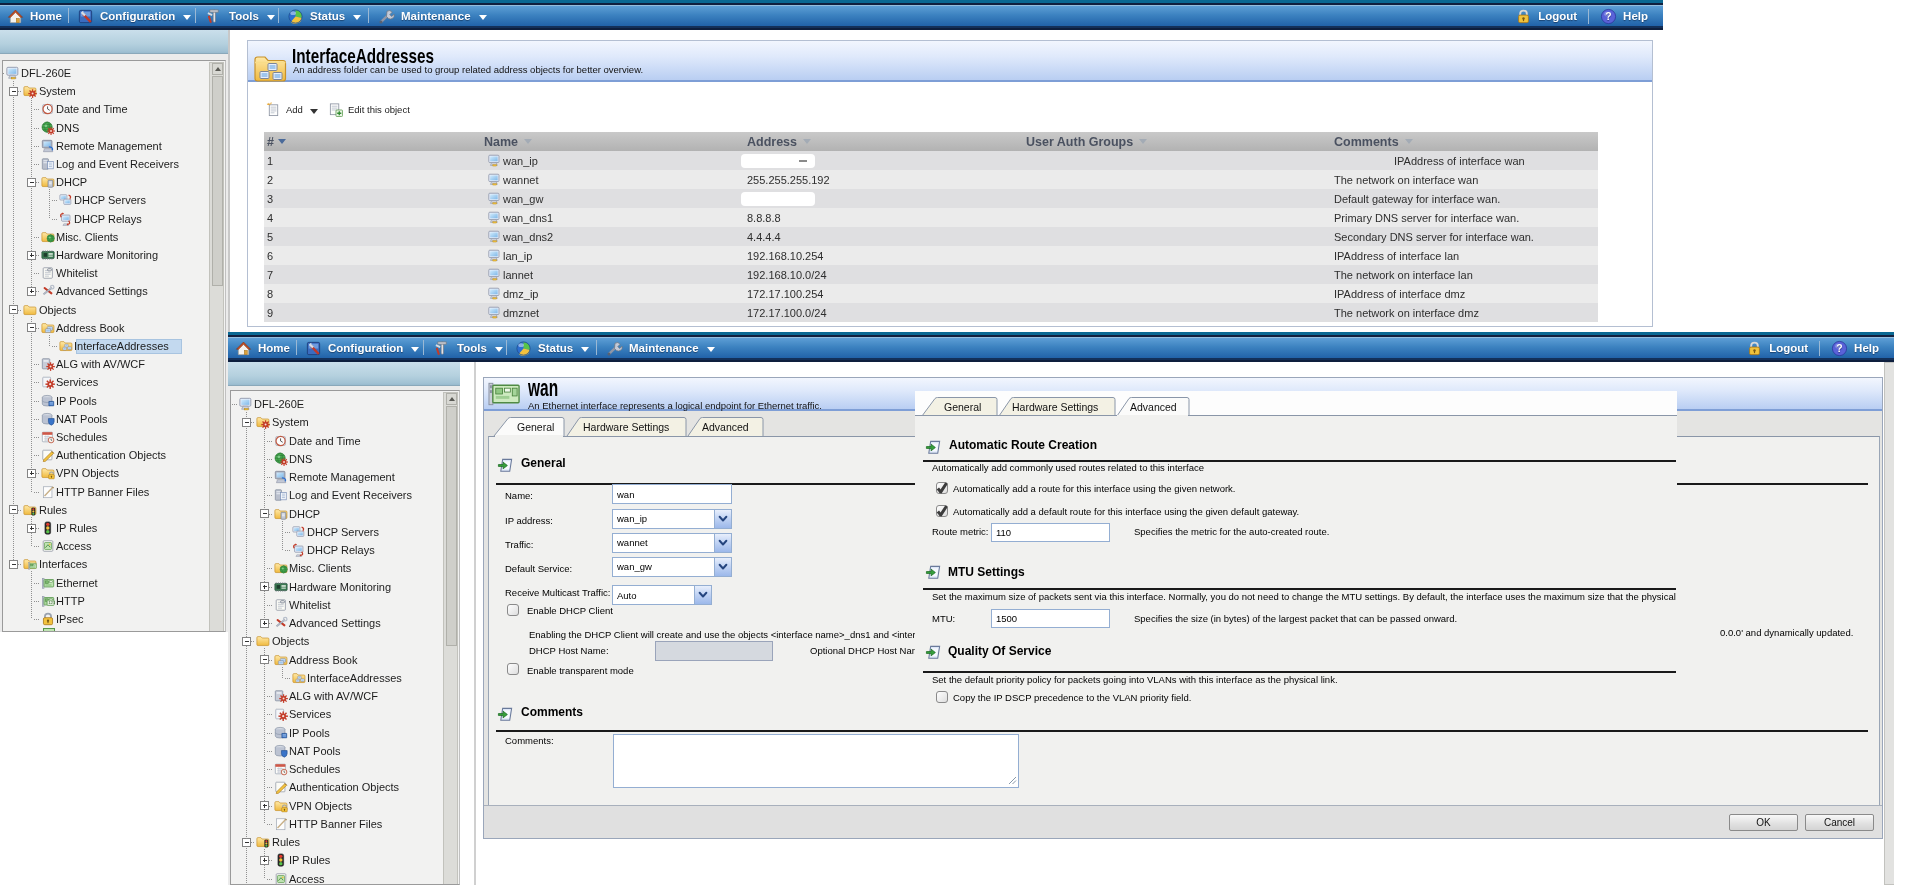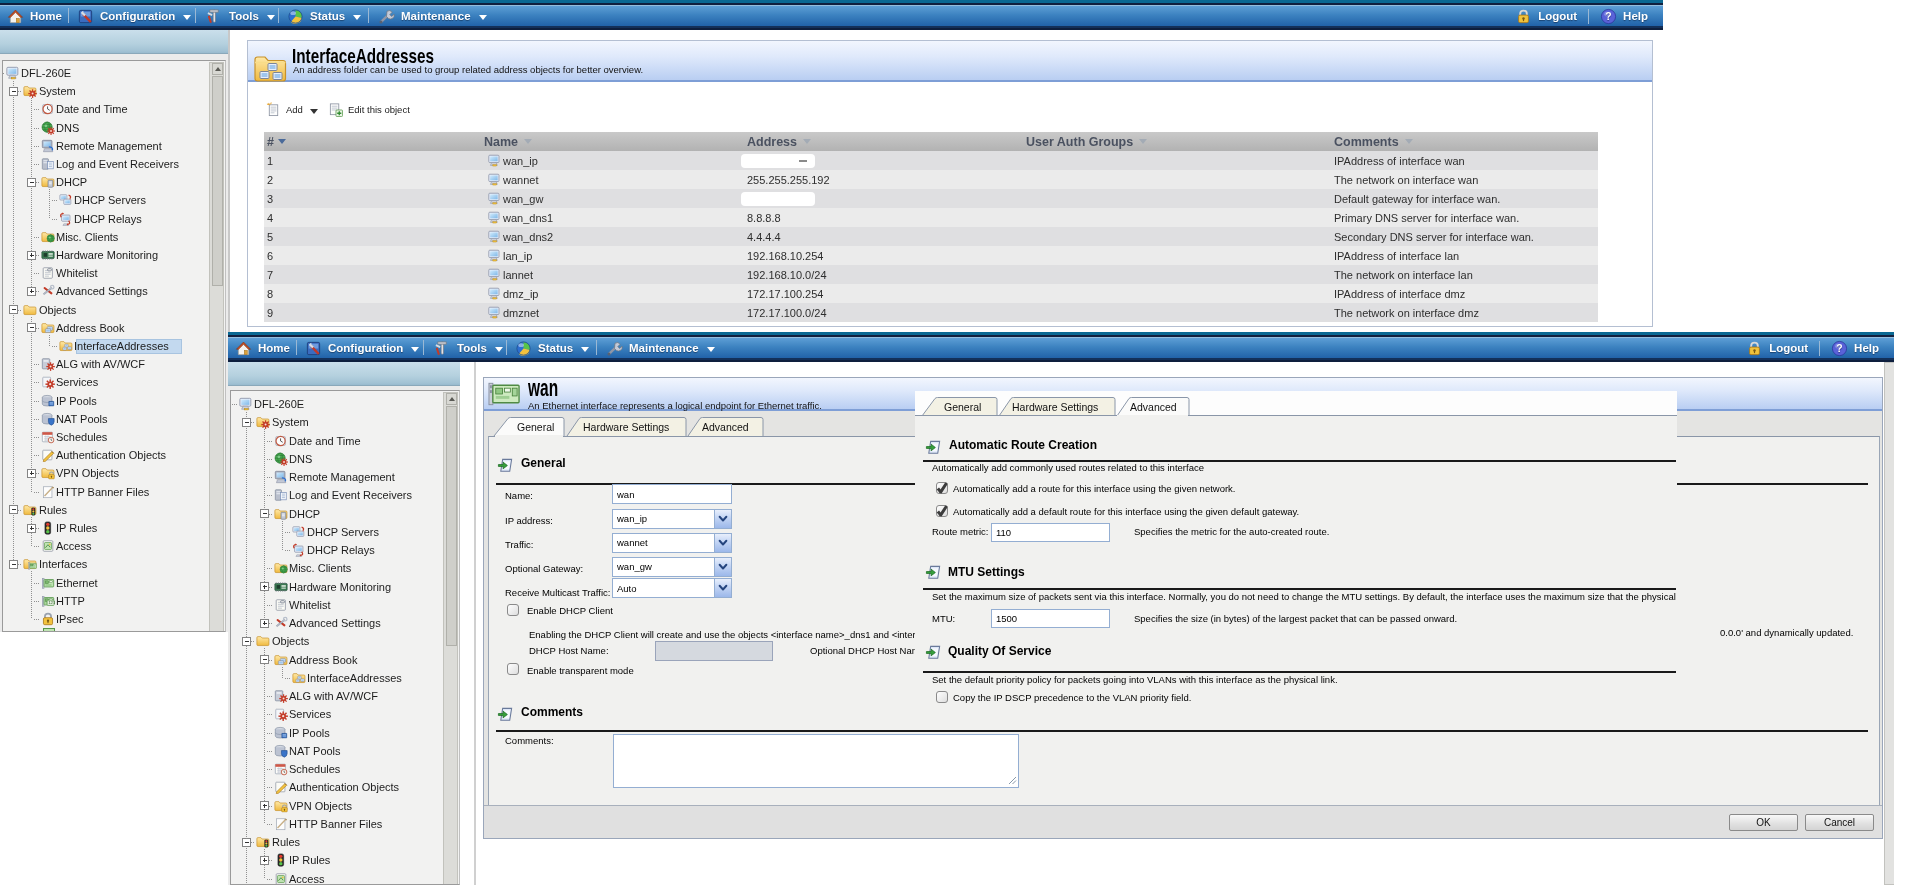--- a/index.html
+++ b/index.html
@@ -624,21 +624,21 @@
           <span class="tc" style="left:1070px">Comments<span class="sa"></span></span>
         </div>
 <div class="trw odd" style="top:19px">
           <span class="tc" style="left:3px">1</span>
           <svg class="a" style="left:224px;top:3px;width:13px;height:13px">
             <use href="#i-pc"></use>
           </svg>
           <span class="tc" style="left:239px">wan_ip</span>
           <div class="redact" style="left:477px;top:2.5px;width:74px;height:14px"></div>
           <div class="a" style="left:535px;top:9px;width:8px;height:2px;background:#8a8a8a"></div>
-          <span class="tc" style="left:1070px">IPAddress of interface wan</span>
+          <span class="tc" style="left:1130px">IPAddress of interface wan</span>
         </div>
 <div class="trw even" style="top:38px">
           <span class="tc" style="left:3px">2</span>
           <svg class="a" style="left:224px;top:3px;width:13px;height:13px">
             <use href="#i-pc"></use>
           </svg>
           <span class="tc" style="left:239px">wannet</span>
           <span class="tc" style="left:483px">255.255.255.192</span>
           <span class="tc" style="left:1070px">The network on interface wan</span>
         </div>
@@ -937,39 +937,39 @@
 <div class="a" style="left:4px;top:58px;width:1392px;height:371px;background:#f1f1ef;border:1px solid #9aa6b6;border-top-color:#8a96a8"></div>
 <div class="a" style="left:11px;top:57px;width:68px;height:2px;background:#f1f1ef"></div>
 <svg class="a" style="left:13px;top:79px;width:17px;height:17px">
         <use href="#i-secico"></use>
       </svg>
 <div class="sect" style="left:37px;top:78px">General</div>
 <div class="hr" style="left:12px;top:104.5px;width:1372px"></div>
 <div class="flabel" style="left:21px;top:112px">Name:</div>
 <div class="flabel" style="left:21px;top:136.5px">IP address:</div>
 <div class="flabel" style="left:21px;top:160.5px">Traffic:</div>
-<div class="flabel" style="left:21px;top:184.5px">Optional Gateway:</div>
+<div class="flabel" style="left:21px;top:184.5px">Default Service:</div>
 <div class="flabel" style="left:21px;top:208.5px">Receive Multicast Traffic:</div>
 <div class="inp" style="left:128px;top:106px;width:120px;height:20px">wan</div>
 <div class="inp" style="left:128px;top:130.5px;width:120px;height:20px">wan_ip<span class="drop">
           <svg style="width:12px;height:12px">
             <use href="#i-chev"></use>
           </svg>
         </span></div>
 <div class="inp" style="left:128px;top:154.5px;width:120px;height:20px">wannet<span class="drop">
           <svg style="width:12px;height:12px">
             <use href="#i-chev"></use>
           </svg>
         </span></div>
 <div class="inp" style="left:128px;top:178.5px;width:120px;height:20px">wan_gw<span class="drop">
           <svg style="width:12px;height:12px">
             <use href="#i-chev"></use>
           </svg>
         </span></div>
-<div class="inp" style="left:128px;top:200px;width:120px;height:20px">Auto<span class="drop">
+<div class="inp" style="left:128px;top:207px;width:100px;height:20px">Auto<span class="drop">
           <svg style="width:12px;height:12px">
             <use href="#i-chev"></use>
           </svg>
         </span></div>
 <div class="cb" style="left:23px;top:225.5px"></div>
 <div class="flabel" style="left:43px;top:227px">Enable DHCP Client</div>
 <div class="flabel" style="left:45px;top:251px">Enabling the DHCP Client will create and use the objects &lt;interface name&gt;_dns1 and &lt;interface name&gt;_dns2 for the DNS servers. The IP address will initially be '0.</div>
 <div class="flabel" style="left:1236px;top:249px">0.0.0' and dynamically updated.</div>
 <div class="flabel" style="left:45px;top:267px">DHCP Host Name:</div>
 <div class="inpg" style="left:170.5px;top:263px;width:118px;height:20px"></div>

